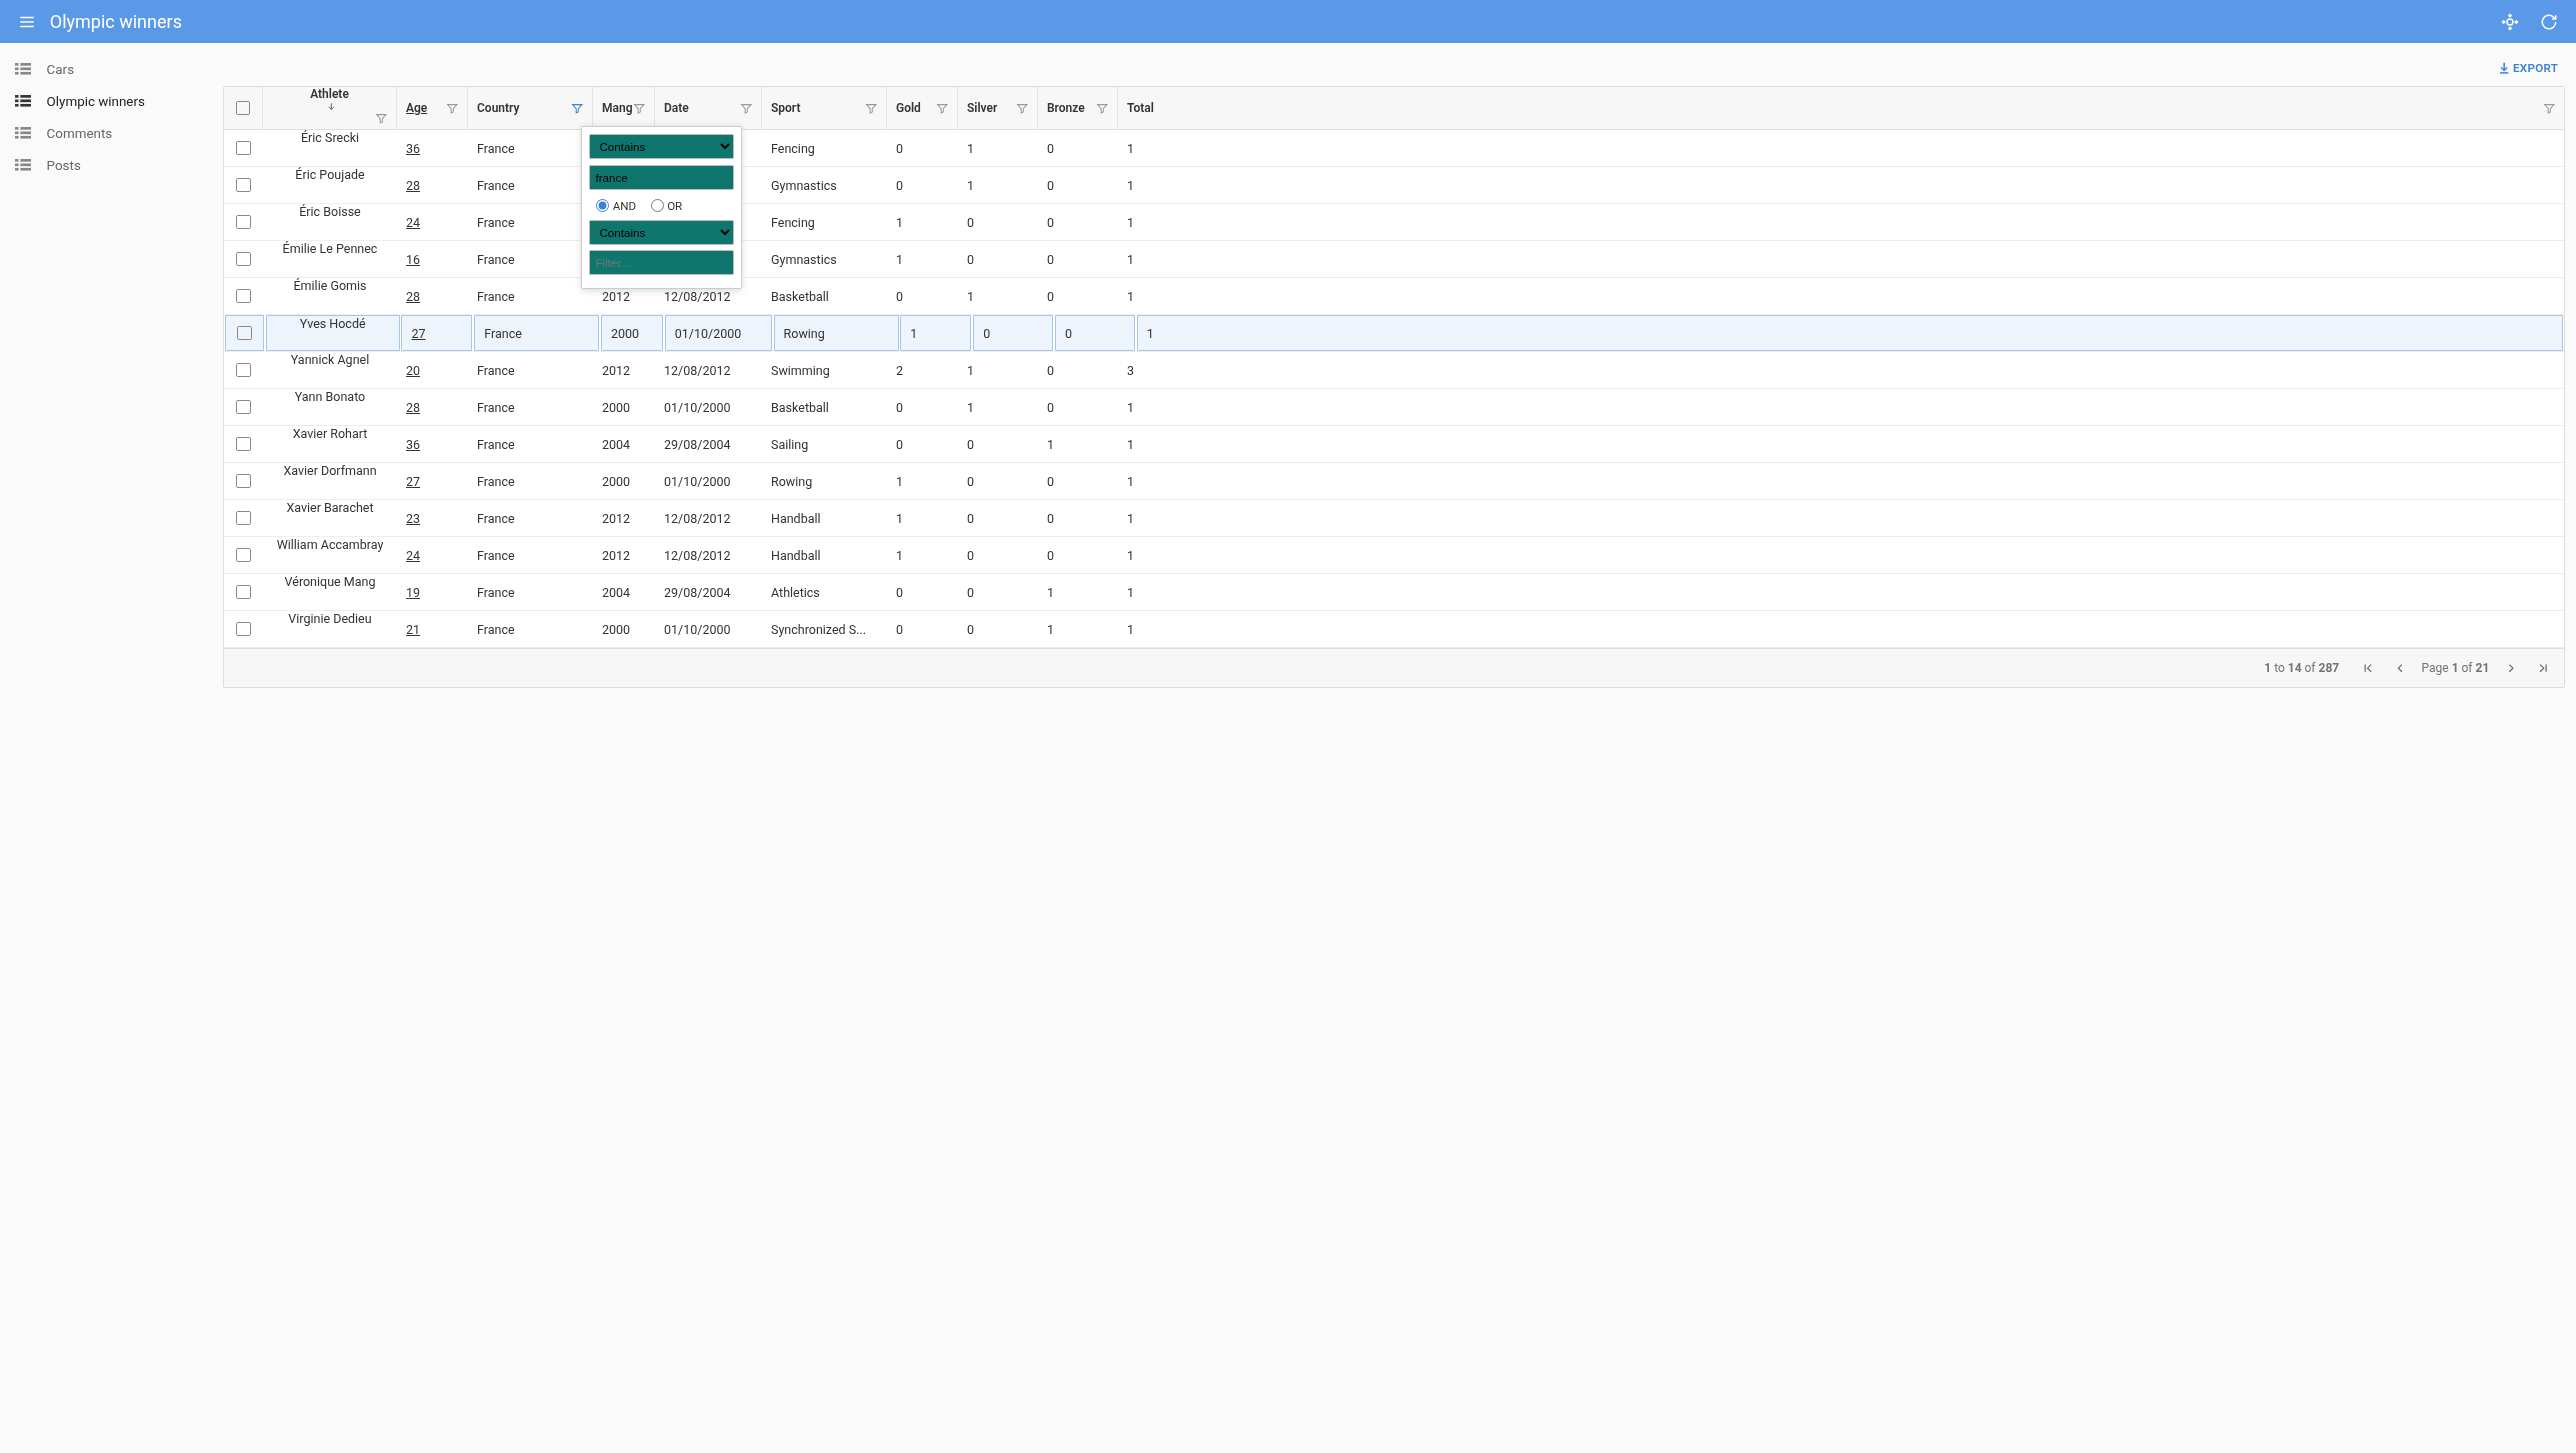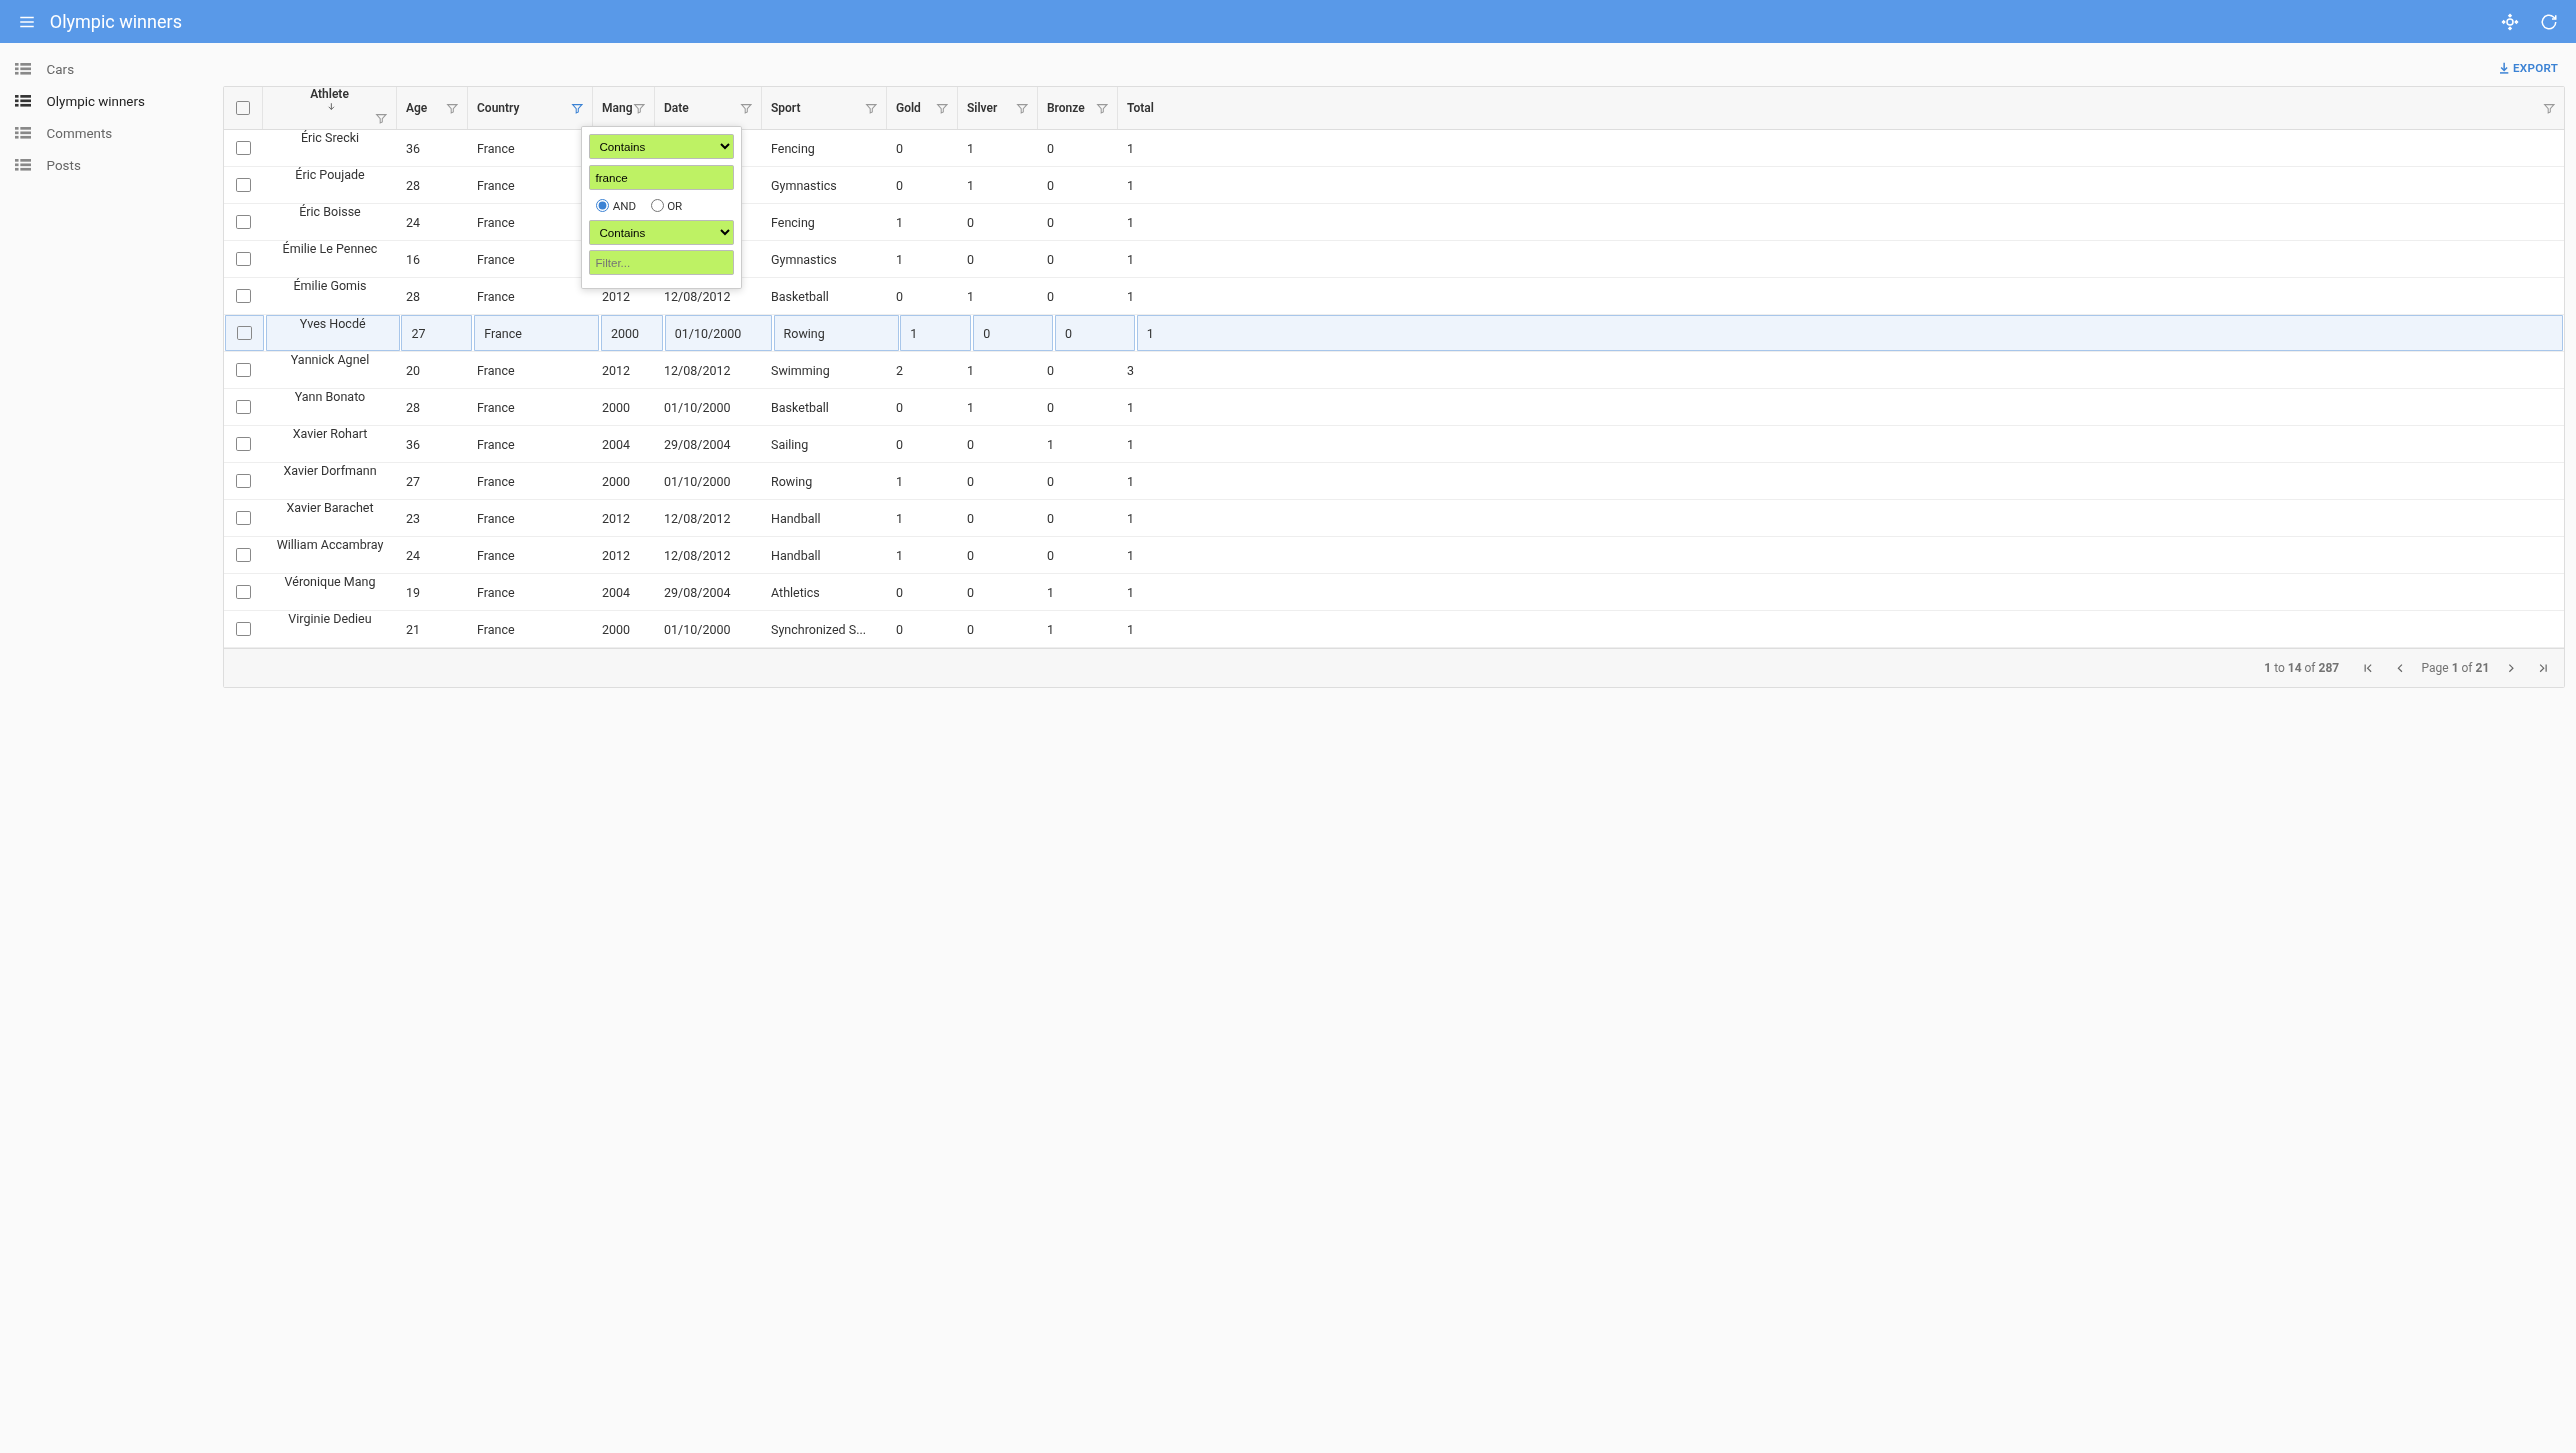--- a/index.html
+++ b/index.html
@@ -31,40 +31,40 @@
 .grid-header { display: flex; height: 43px; background: #f7f7f7; border-bottom: 0.9px solid #ddd; }
 .hcell { display: flex; align-items: center; padding: 0 9px; border-right: 0.9px solid #e4e4e4; font-weight: 600; font-size: 12px; color: #333; position: relative; }
 .hcell:last-child { border-right: none; }
 .hcell .label { flex: 0 0 auto; }
 .hcell .sort { margin-left: 3.6px; }
 .hcell .filter-icon { margin-left: auto; cursor: pointer; }
 .hcell .filter-icon.active svg path { stroke: #3b82d4; }
 
 .col-checkbox { width: 39px; justify-content: center; }
 .col-athlete { width: 134px; flex-direction: column; }
-.col-age { width: 71px; }
+.col-age { width: 71px; text-decoration: underline; }
 .col-country { width: 125px; }
 .col-year { width: 62px; }
 .col-date { width: 107px; }
 .col-sport { width: 125px; }
 .col-gold { width: 71px; }
 .col-silver { width: 80px; }
 .col-bronze { width: 80px; }
 .col-total { width: 71px; flex:1; }
 
 .grid-body { }
 .row { display: flex; height: 37px; border-bottom: 0.9px solid #eee; align-items: center; }
 .row.selected .cell { background: #eef4fc; border: 0.9px solid #a8c6ea; margin: 0.9px; border-radius: 0.9px; }
 .cell { padding: 0 9px; display: flex; align-items: center; font-size: 12.5px; color: #333; height: 100%; }
 .cell.checkbox { justify-content: center; }
 .checkbox-box { width: 14.3px; height: 14.3px; border: 1.8px solid #888; border-radius: 1.8px; cursor: pointer; }
 
 
 .filter-popup { position: absolute; top: 39px; left: 357px; width: 161px; background: #fff; border: 0.9px solid #ccc; border-radius: 1.8px; box-shadow: 0 1.8px 7.1px rgba(0,0,0,0.15); padding: 7.1px; z-index: 10; }
-.filter-popup select, .filter-popup input { width: 100%; height: 25px; border: 0.9px solid #bbb; border-radius: 1.8px; padding: 0 5.4px; font-size: 11.6px; margin-bottom: 5.4px; background:#bef264; }
+.filter-popup select, .filter-popup input { width: 100%; height: 25px; border: 0.9px solid #bbb; border-radius: 1.8px; padding: 0 5.4px; font-size: 11.6px; margin-bottom: 5.4px; background:#0f766e; }
 .filter-popup .radio-row { display: flex; gap: 14.3px; margin: 3.6px 0 7.1px 7.1px; align-items:center; }
 .filter-popup .radio-row label { display: flex; align-items: center; gap: 3.6px; font-size: 11.6px; cursor:pointer; }
 .filter-popup input[type=radio]{ width:auto; height:auto; margin:0; accent-color:#3b82d4;}
 
 
 .grid-footer { height: 39px; border-top: 0.9px solid #ddd; display: flex; align-items: center; justify-content: flex-end; padding: 0 10.7px; gap: 18px; font-size: 12px; color: #737373; background:#f7f7f7;}
 .pager-icons { display: flex; gap: 10.7px; align-items:center; }
 .pager-icon { cursor: pointer; padding:3.6px; display:flex; }
 
 svg { display: block; }

